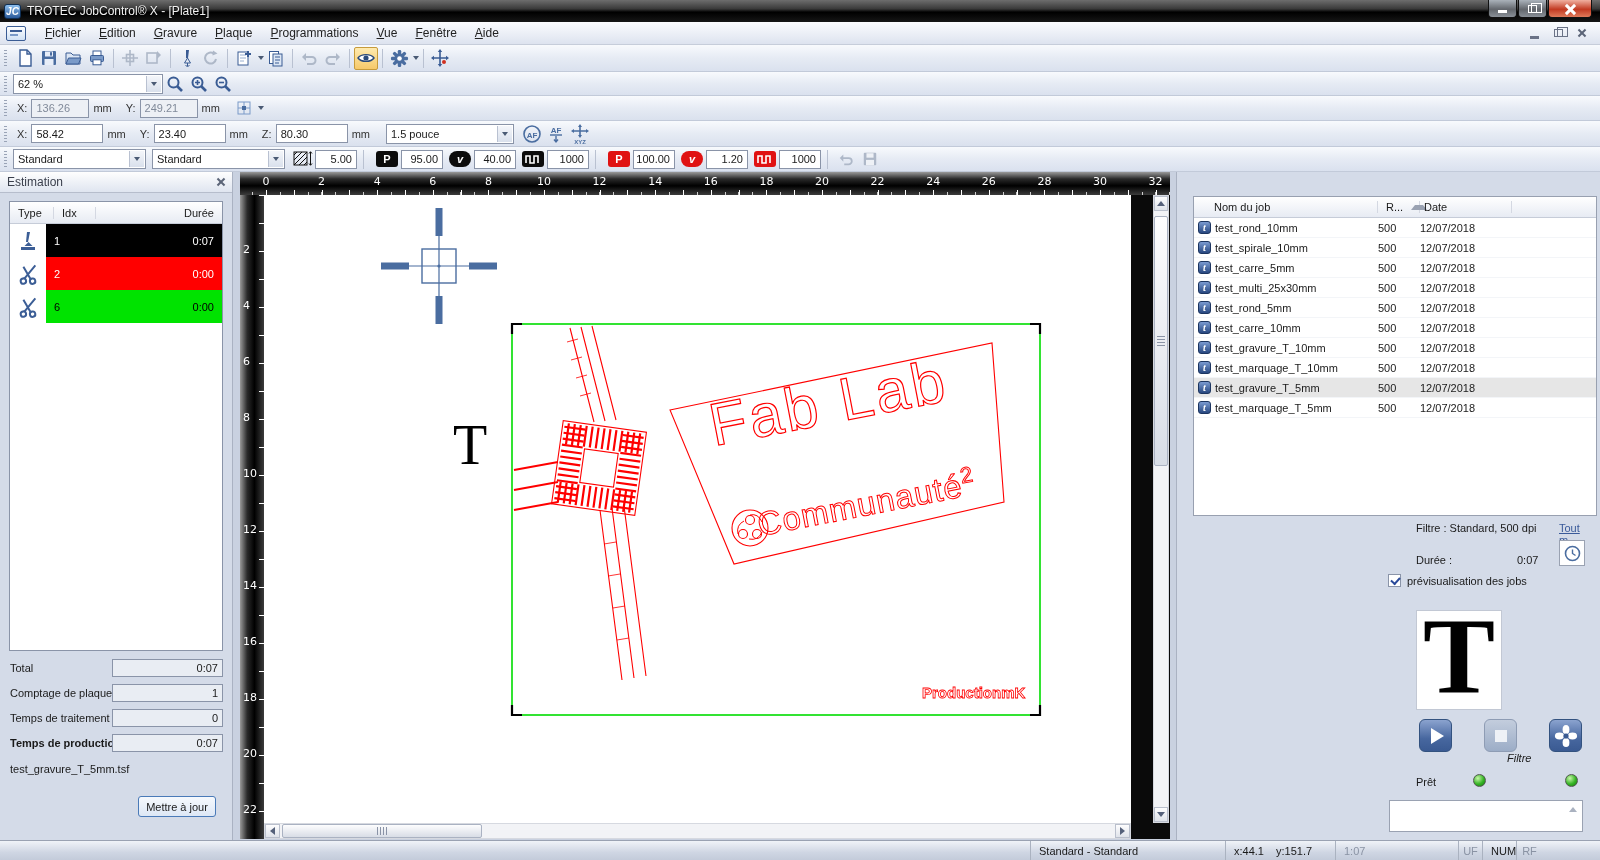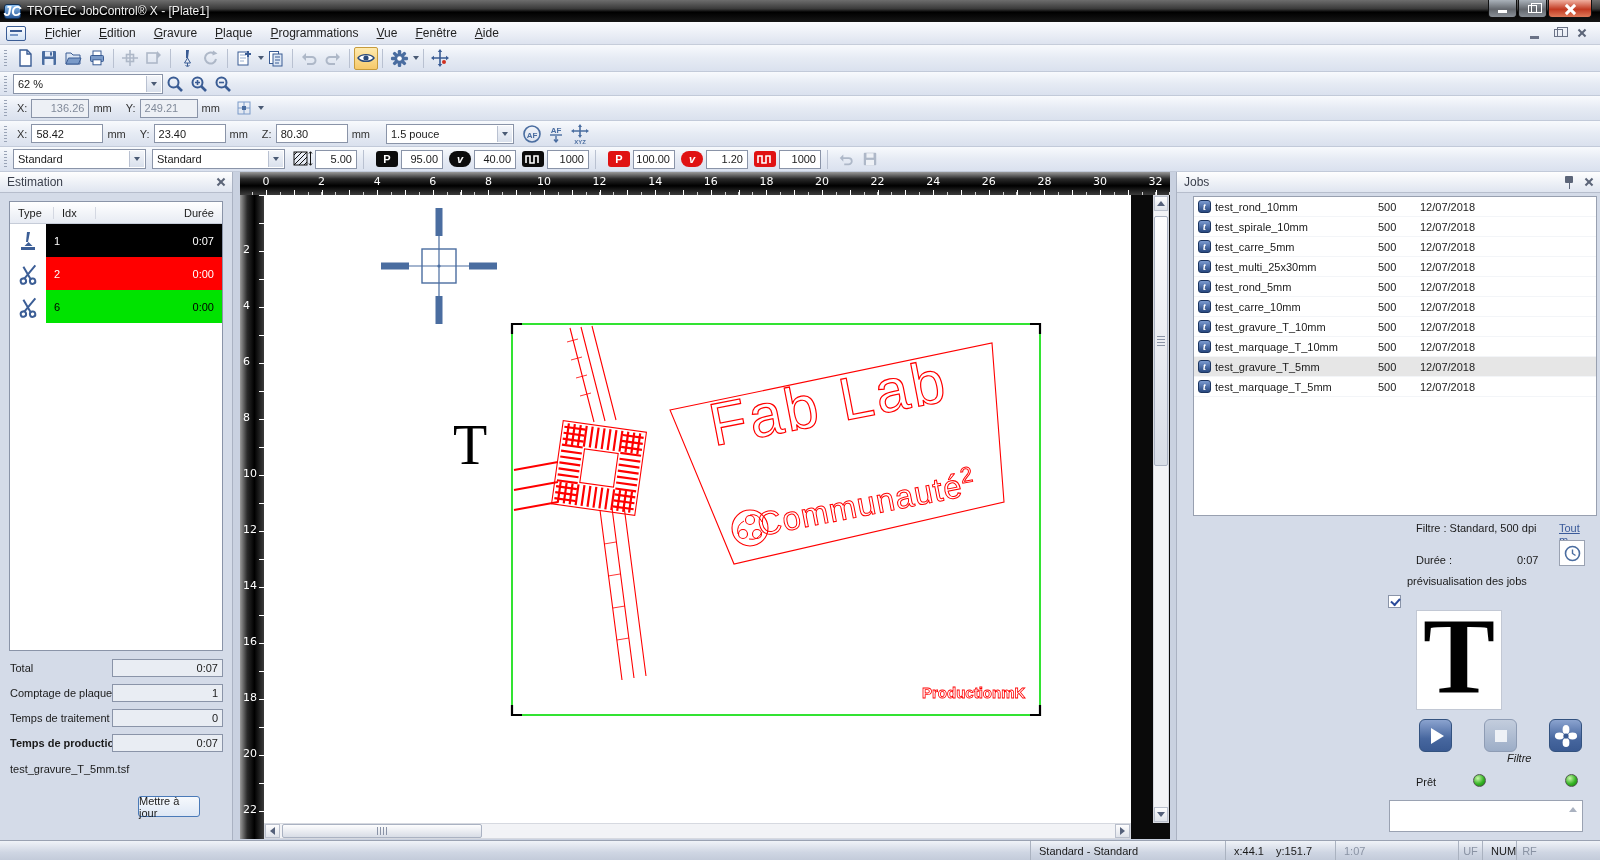--- a/index.html
+++ b/index.html
@@ -5,21 +5,21 @@
   *{margin:0;padding:0;box-sizing:border-box;}
   html,body{width:1600px;height:860px;overflow:hidden;}
   body{position:relative;background:#cdd5e2;font-family:"Liberation Sans",sans-serif;font-size:11px;color:#1a1a1a;}
   .abs{position:absolute;}
 
   
   #titlebar{position:absolute;left:0;top:0;width:1600px;height:22px;
     background:linear-gradient(#6d6d6d,#3a3a3a 40%,#000 55%,#161616);
     display:flex;align-items:center;padding-left:4px;}
   .app-icon{width:17px;height:15px;border-radius:3px;background:linear-gradient(#8ec0f0,#2a5a9a);
-    color:#fff;font-size:14px;font-weight:bold;font-style:italic;display:flex;align-items:center;justify-content:center;margin-right:6px;border:1px solid #0f2f55;}
+    color:#fff;font-size:10px;font-weight:bold;font-style:italic;display:flex;align-items:center;justify-content:center;margin-right:6px;border:1px solid #0f2f55;}
   #titlebar .title{color:#f2f2f2;font-size:12px;text-shadow:0 1px 1px #000;}
   .winbtns{position:absolute;right:8px;top:0;display:flex;gap:1px;}
   .winbtn{width:29px;height:18px;border:1px solid #111;border-top:none;border-radius:0 0 4px 4px;
     background:linear-gradient(#aab2ba,#62666c 55%,#8a9098);display:flex;align-items:center;justify-content:center;}
   .winbtn.close{width:44px;background:linear-gradient(#f0b0a0,#c23a22 55%,#e07a5a);}
   .glyph-min{width:9px;height:3px;background:#fff;margin-top:6px;}
   .glyph-restore{width:9px;height:8px;border:1px solid #fff;position:relative;background:transparent;}
   .glyph-restore:before{content:"";position:absolute;left:2px;top:-3px;width:9px;height:8px;border:1px solid #fff;}
   .xglyph{position:relative;width:10px;height:10px;}
   .xglyph:before,.xglyph:after{content:"";position:absolute;left:4px;top:-1px;width:3px;height:13px;background:#fff;}
@@ -79,21 +79,21 @@
   .ehc1{width:44px;border-right:1px solid #d4d8e2;}
   .ehc2{width:42px;border-right:1px solid #d4d8e2;}
   .ehc3{flex:1;text-align:right;}
   .est-row{display:flex;height:33px;}
   .est-icon{width:36px;display:flex;align-items:center;justify-content:center;background:#fff;}
   .est-band{flex:1;display:flex;align-items:center;padding:0 8px;}
   .est-idx{width:34px;}
   .est-dur{flex:1;text-align:right;}
   .efield{position:absolute;left:112px;width:111px;height:18px;background:#e9edf3;border:1px solid #8a94a8;text-align:right;padding:2px 4px 0 0;}
   .eflabel{position:absolute;left:10px;}
-  #btn-update{position:absolute;left:138px;top:624px;width:62px;height:21px;border:1px solid #4a7ab8;border-radius:3px;
+  #btn-update{position:absolute;left:138px;top:624px;width:78px;height:21px;border:1px solid #4a7ab8;border-radius:3px;
     background:linear-gradient(#f6f9fd,#dde7f5);display:flex;align-items:center;justify-content:center;color:#1a1a1a;}
 
   
   #canvas{position:absolute;left:233px;top:0;width:939px;height:668px;background:#c9d1e0;}
   #ruler-top{position:absolute;left:7px;top:0;width:930px;height:23px;
     background:linear-gradient(#9a9a9a,#2a2a2a 30%,#000 60%,#3c3c3c);overflow:hidden;}
   #ruler-left{position:absolute;left:7px;top:23px;width:24px;height:644px;
     background:linear-gradient(to right,#9a9a9a,#2a2a2a 30%,#000 60%,#3c3c3c);overflow:hidden;}
   .rlab{position:absolute;color:#fff;font-size:11px;font-family:"DejaVu Sans",sans-serif;transform:translateX(-50%);top:3px;}
   .rlabL{position:absolute;color:#fff;font-size:11px;font-family:"DejaVu Sans",sans-serif;left:3px;}
@@ -354,21 +354,21 @@
         <circle cx="7.5" cy="7.5" r="5" fill="none" stroke="#3a5c94" stroke-width="2"></circle>
         <path d="M11 11l5 5" stroke="#3a5c94" stroke-width="2.6"></path>
         <path d="M5 7.5h5" stroke="#3a5c94" stroke-width="1.6"></path>
       </svg>
     </div>
 </div>
 
 <div id="tb3" class="tb">
   <div class="grip"></div>
   <span class="lbl">X:</span>
-  <div class="field dis" style="width:58px;justify-content:flex-end;">
+  <div class="field dis" style="width:58px;">
       <span>136.26</span>
     </div>
   <span class="lbl">mm</span>
   <span class="lbl" style="margin-left:10px;">Y:</span>
   <div class="field dis" style="width:58px;">
       <span>249.21</span>
     </div>
   <span class="lbl">mm</span>
   <div class="tbtn" style="margin-left:8px;">
       <svg width="16" height="16" viewBox="0 0 16 16">
@@ -692,28 +692,31 @@
       <div class="sb-btn" style="bottom:0;left:0;width:14px;height:15px;">
           <div class="tri down"></div>
         </div>
       <div class="sb-thumb" style="top:20px;left:0;width:14px;height:250px;">
           <div class="thumb-grip-v"></div>
         </div>
     </div>
   </div>
 
   <div id="jobs">
-    <div class="panel-header">
-      <span>Jobs</span>
-      <span class="ph-sp"></span>
-      <div class="pin"></div>
-      <div class="xsmall"></div>
-    </div>
 
     <div id="job-list">
+      <div class="jl-head">
+        <span class="jhc1">Nom du job</span>
+        <span class="jhc2">
+            <span>R...</span>
+            <span class="sort-asc"></span>
+          </span>
+        <span class="jhc3">Date</span>
+        <span class="jhc4"></span>
+      </div>
       <div id="job-rows">
           <div class="job-row">
             <span class="job-ticon">t</span>
             <span class="job-name">test_rond_10mm</span>
             <span class="job-res">500</span>
             <span class="job-date">12/07/2018</span>
           </div>
           <div class="job-row">
             <span class="job-ticon">t</span>
             <span class="job-name">test_spirale_10mm</span>

